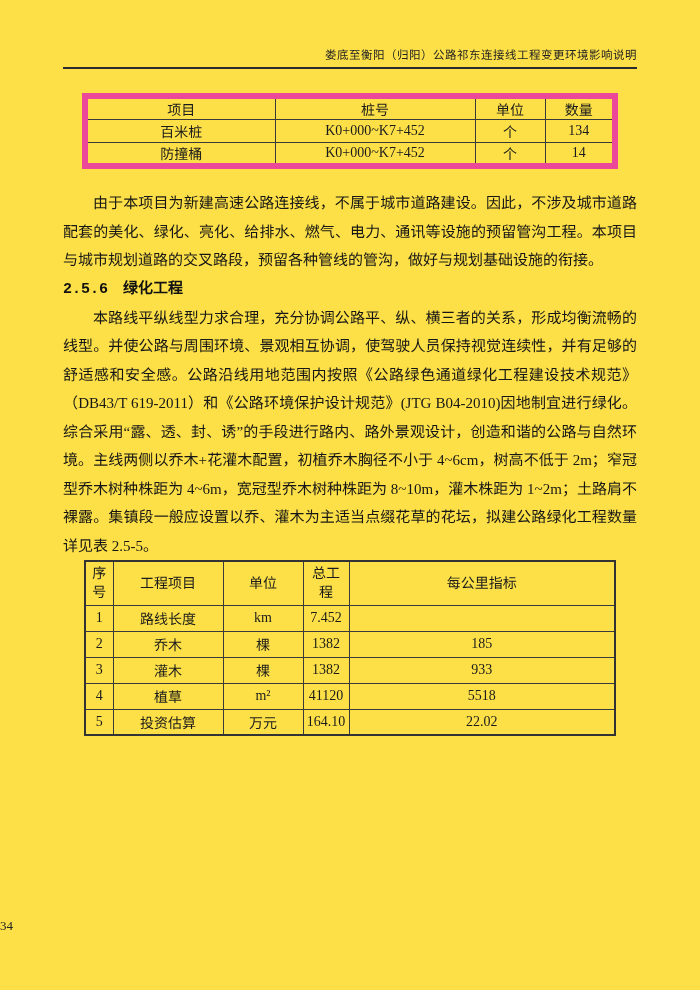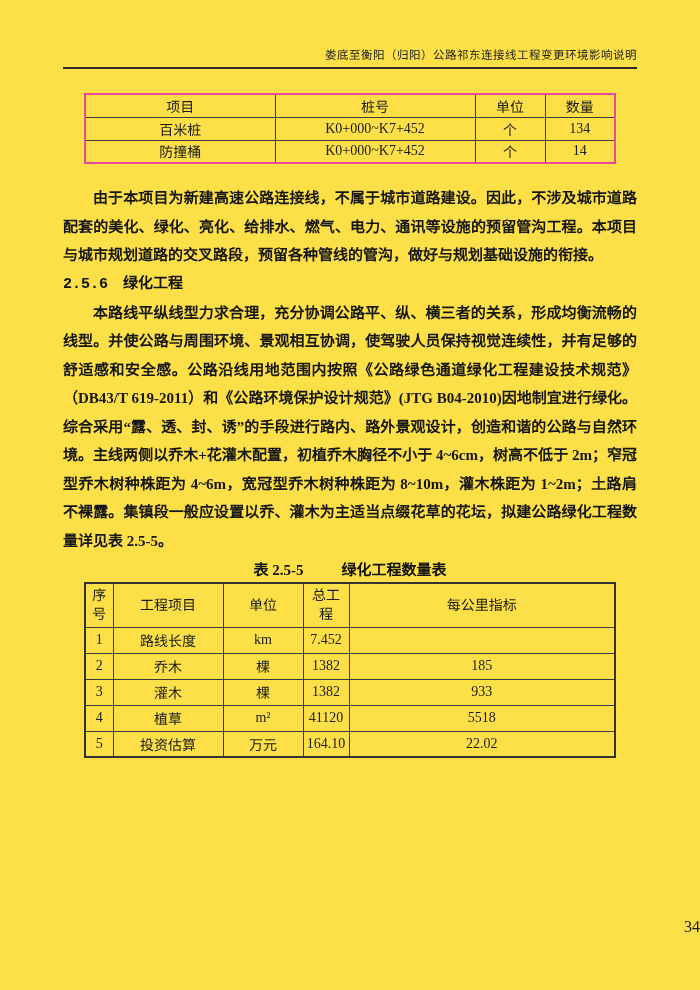--- a/index.html
+++ b/index.html
@@ -25,21 +25,21 @@
     border-bottom: 2px solid #2b2b2b;
     color: #222;
   }
   .content { margin: 0 63px; }
 
   table {
     border-collapse: collapse;
     table-layout: fixed;
     margin: 0 auto;
   }
-  .t1 { width: 530px; margin-top: 24px; border: 2px solid #ec4899; }
+  .t1 { width: 530px; margin-top: 24px; border: 6px solid #ec4899; }
   .t1 th, .t1 td {
     border: 1px solid #3a3a3a;
     font-weight: normal;
     text-align: center;
     vertical-align: middle;
     font-size: 14px;
     height: 23px;
     padding: 0 2px;
     white-space: nowrap;
     overflow: hidden;
@@ -56,21 +56,20 @@
   .t2 thead th { height: 44px; line-height: 19px; }
   .t2 tbody td { height: 26px; }
 
   .para {
     margin: 0;
     font-size: 15px;
     line-height: 28.5px;
     text-align: justify;
     text-indent: 2em;
     color: #161616;
-    font-weight: bold;
   }
   .para-first { margin-top: 20px; }
   .heading {
     margin: 0;
     font-size: 15px;
     font-weight: bold;
     line-height: 29px;
     color: #111;
     font-family: Liberation Mono, monospace;
   }
@@ -81,22 +80,22 @@
     font-size: 15px;
     font-weight: bold;
     line-height: 24px;
     color: #111;
   }
   .caption .cap-label { margin-right: 38px; }
   .pagenum {
     position: absolute;
     top: 918px; left: 0;
     width: 100%;
-    text-align: right;
-    font-size: 16px;
+    text-align: left;
+    font-size: 13px;
     color: #222;
   }
 </style>
 </head>
 <body>
 
 <div class="page">
 
   <div class="header">
     <span>娄底至衡阳（归阳）公路祁东连接线工程变更环境影响说明</span>
@@ -136,23 +135,20 @@
     </table>
 
     <p class="para para-first">由于本项目为新建高速公路连接线，不属于城市道路建设。因此，不涉及城市道路配套的美化、绿化、亮化、给排水、燃气、电力、通讯等设施的预留管沟工程。本项目与城市规划道路的交叉路段，预留各种管线的管沟，做好与规划基础设施的衔接。</p>
 
     <h3 class="heading">
       <span class="sec-num">2.5.6</span><span>绿化工程</span>
     </h3>
 
     <p class="para">本路线平纵线型力求合理，充分协调公路平、纵、横三者的关系，形成均衡流畅的线型。并使公路与周围环境、景观相互协调，使驾驶人员保持视觉连续性，并有足够的舒适感和安全感。公路沿线用地范围内按照《公路绿色通道绿化工程建设技术规范》（DB43/T 619-2011）和《公路环境保护设计规范》(JTG B04-2010)因地制宜进行绿化。综合采用“露、透、封、诱”的手段进行路内、路外景观设计，创造和谐的公路与自然环境。主线两侧以乔木+花灌木配置，初植乔木胸径不小于 4~6cm，树高不低于 2m；窄冠型乔木树种株距为 4~6m，宽冠型乔木树种株距为 8~10m，灌木株距为 1~2m；土路肩不裸露。集镇段一般应设置以乔、灌木为主适当点缀花草的花坛，拟建公路绿化工程数量详见表 2.5-5。</p>
 
-    <div class="caption">
-      <span class="cap-label">表 2.5-5</span><span>绿化工程数量表</span>
-    </div>
 
     <table class="t2">
       <colgroup>
         <col style="width:28px">
           <col style="width:110px">
           <col style="width:80px">
           <col style="width:46px">
           <col style="width:266px">
       </colgroup>
       <thead>

